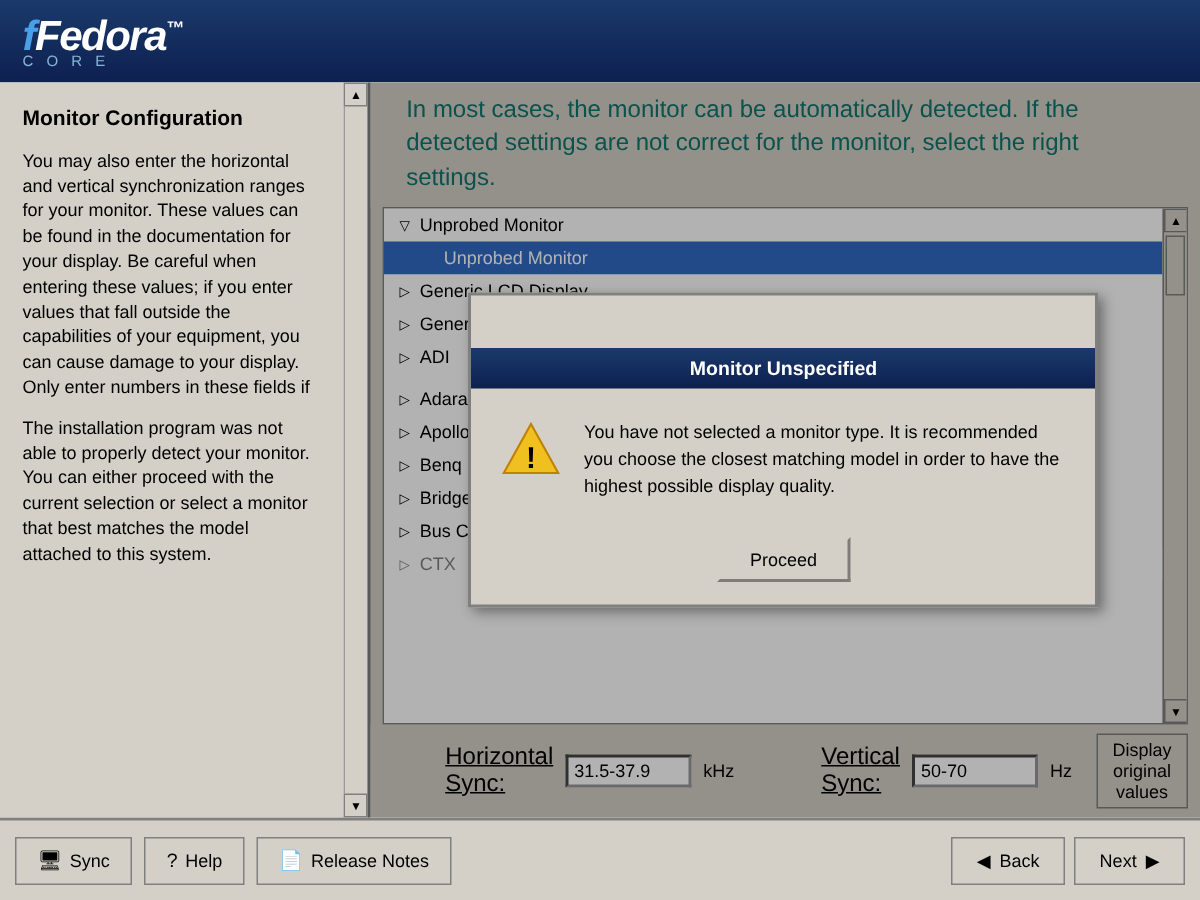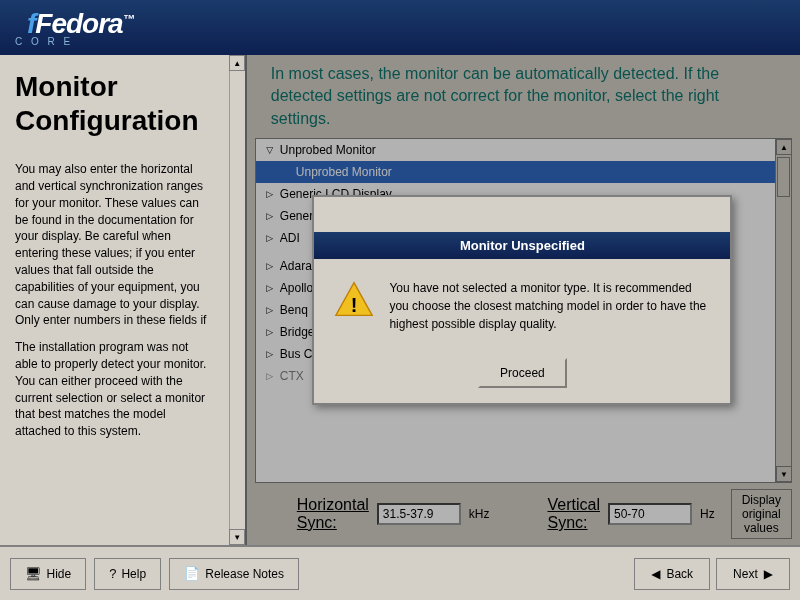--- a/index.html
+++ b/index.html
@@ -23,21 +23,20 @@
     .fedora-logo {
       display: flex;
       align-items: center;
     }
     .fedora-logo-text {
       color: white;
       font-size: 28px;
       font-weight: bold;
       font-style: italic;
       letter-spacing: -1px;
-      margin-left: 12px;
     }
     .fedora-logo-text span {
       color: #4aa0e8;
     }
     .fedora-core-text {
       color: #8ab4d8;
       font-size: 10px;
       letter-spacing: 3px;
       margin-top: -4px;
       text-transform: uppercase;
@@ -56,24 +55,24 @@
 
     
     #left-panel {
       width: 260px;
       padding: 15px 15px 10px 15px;
       background: #d4d0c8;
       overflow: hidden;
       position: relative;
     }
     #left-panel h2 {
-      font-size: 28px;
+      font-size: 14px;
       font-weight: bold;
       color: #000;
-      margin-bottom: 24px;
+      margin-bottom: 12px;
       line-height: 1.2;
     }
     #left-panel p {
       font-size: 12px;
       color: #000;
       line-height: 1.4;
       margin-bottom: 10px;
     }
 
     
@@ -471,21 +470,21 @@
           <button class="modal-btn modal-btn-primary">Proceed</button>
         </div>
       </div>
     </div>
   </div>
 </div>
 
 <div id="bottom-bar">
   <button class="bottom-btn">
     <span class="btn-icon">🖥</span>
-    <span>Hide</span>
+    <span>Sync</span>
   </button>
   <button class="bottom-btn">
     <span class="btn-icon">?</span>
     <span>Help</span>
   </button>
   <button class="bottom-btn">
     <span class="btn-icon">📄</span>
     <span>Release Notes</span>
   </button>
 

